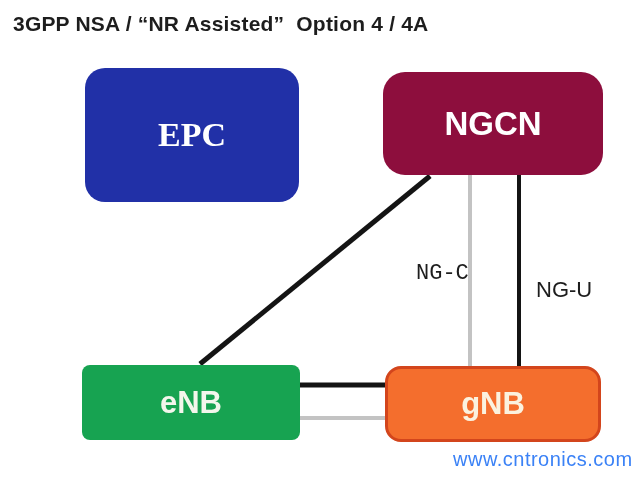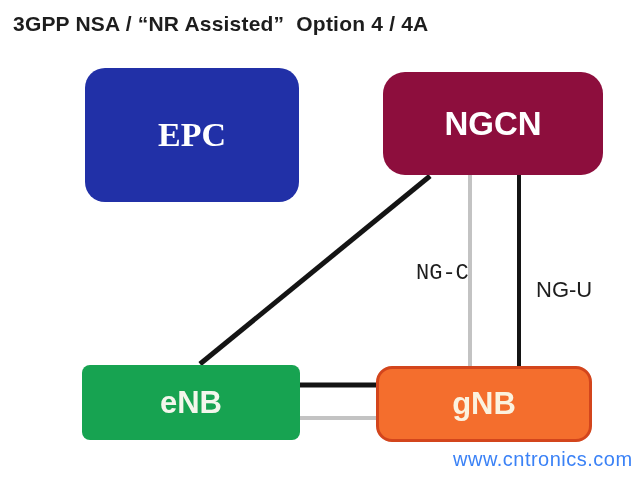--- a/index.html
+++ b/index.html
@@ -56,21 +56,21 @@
     text-align: center;
   }
   .node-enb {
     left: 82px;  top: 365px; width: 218px; height: 75px;
     background: #17a351;
     border-radius: 8px;
     font-size: 31px;
     color: #f3f6ec;
   }
   .node-gnb {
-    left: 376px; top: 366px; width: 216px; height: 76px;
+    left: 385px; top: 366px; width: 216px; height: 76px;
     background: #f46e2d;
     border: 3px solid #d3451c;
     border-radius: 16px;
     font-size: 31px;
     color: #fbf2df;
   }
   .edge-label {
     position: absolute;
     font-size: 22px;
     font-weight: 400;

